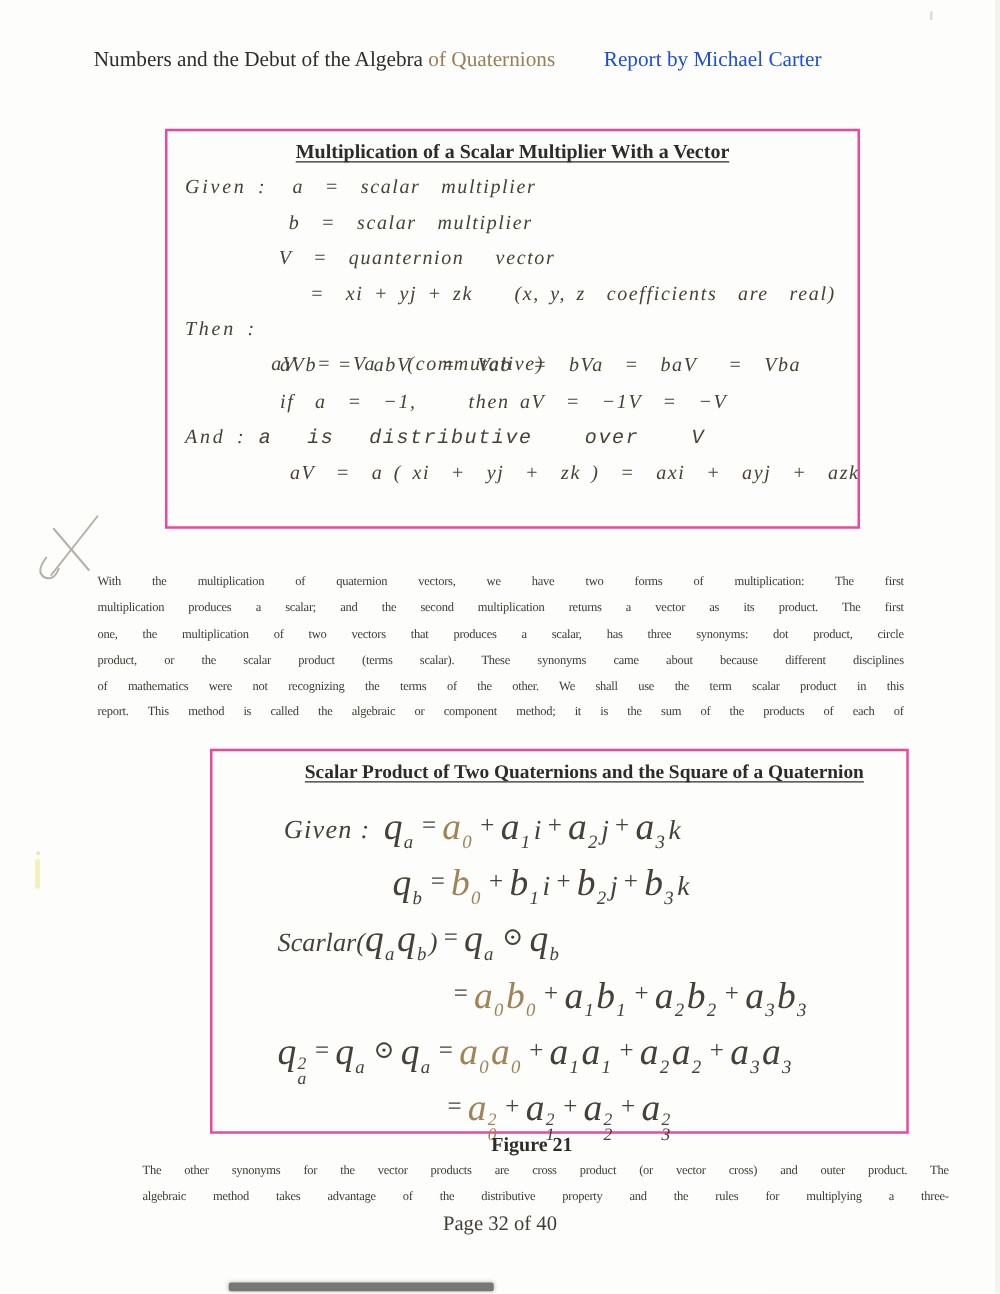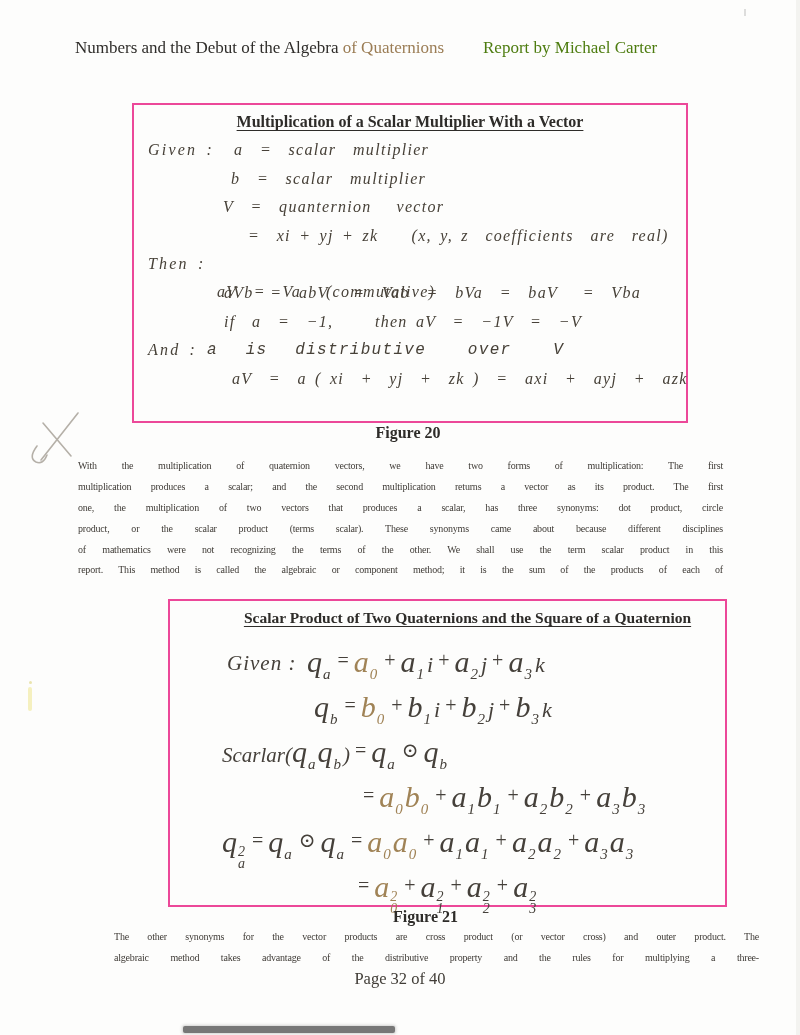--- a/index.html
+++ b/index.html
@@ -1,20 +1,20 @@
 <!DOCTYPE html>
 <html><head>
 <meta charset="utf-8">
 <style>
   html,body{margin:0;padding:0;background:#ffffff;}
   .page{position:relative;width:800px;height:1035px;background:#fdfdfc;overflow:hidden;
         font-family:"Liberation Serif","DejaVu Serif",serif;color:#3d3a35;}
   .hdr-title{position:absolute;left:75px;top:38px;font-size:17px;color:#2f2d2a;white-space:nowrap;}
   .hdr-title .accent{color:#9b7d55;}
-  .hdr-byline{position:absolute;left:483px;top:38px;font-size:17px;color:#4d7c0f;white-space:nowrap;}
+  .hdr-byline{position:absolute;left:483px;top:38px;font-size:17px;color:#1d4ed8;white-space:nowrap;}
 
   .figbox{position:absolute;background:#fdfdfc;border:2px solid #ec4899;}
   .figbox1{left:132px;top:103px;width:552px;height:316px;}
   .figbox2{left:168px;top:599px;width:515px;height:304px;padding-left:40px;}
   .figtitle{margin-top:8px;text-align:center;font-weight:bold;font-size:16px;color:#2e2c29;
             text-decoration:underline;text-underline-offset:3px;}
   .figtitle2{font-size:15.5px;}
 
   .f20lines{position:relative;margin-top:6px;}
   .f20line{position:relative;height:28.6px;font-style:italic;font-size:16px;color:#474138;
@@ -93,21 +93,20 @@
         </div>
         <div class="f20line">
           <span class="f20label">And :</span>
           <span class="f20math" style="left: 73px; font-family: Liberation Mono, monospace;">a  is  distributive   over   V</span>
         </div>
         <div class="f20line">
           <span class="f20math" style="left: 98px;">aV  =  a ( xi  +  yj  +  zk )  =  axi  +  ayj  +  azk</span>
         </div>
       </div>
   </div>
-  <div class="figcaption cap20">Figure 20</div>
 
   <div class="para para1" id="para1">
       <div class="jline">With the multiplication of quaternion vectors, we have two forms of multiplication:  The first</div>
       <div class="jline">multiplication produces a scalar; and the second multiplication returns a vector as its product.  The first</div>
       <div class="jline">one, the multiplication of two vectors that produces a scalar, has three synonyms: dot product, circle</div>
       <div class="jline">product, or the scalar product (terms scalar).  These synonyms came about because different disciplines</div>
       <div class="jline">of mathematics were not recognizing the terms of the other.  We shall use the term scalar product in this</div>
       <div class="jline">report.  This method is called the algebraic or component method; it is the sum of the products of each of</div>
     </div>
 

